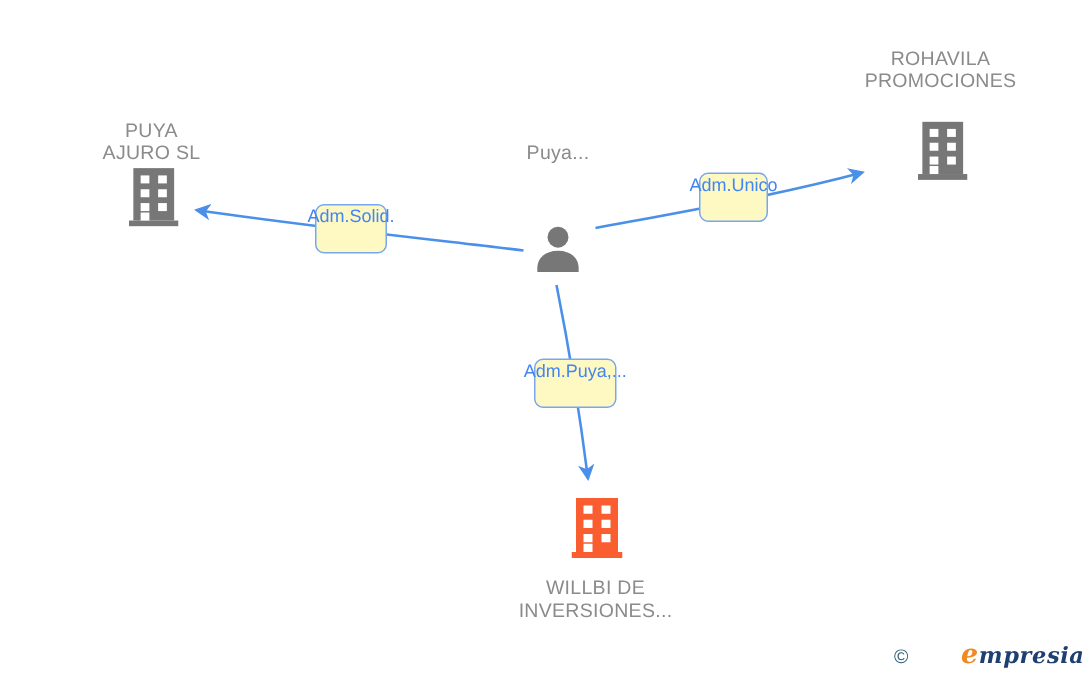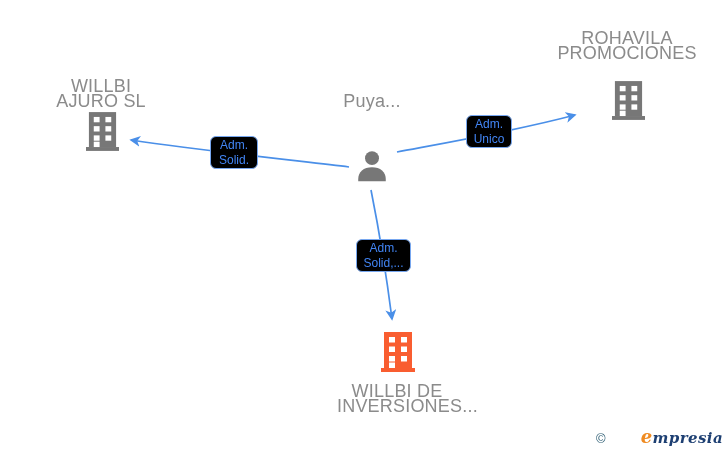--- a/index.html
+++ b/index.html
@@ -5,30 +5,30 @@
   html,body{margin:0;padding:0;background:#fff;}
   .canvas{
     position:relative;width:728px;height:450px;background:#fff;overflow:hidden;
     font-family:"Liberation Sans", sans-serif;
   }
   svg.edges{position:absolute;left:0;top:0;width:728px;height:450px;}
   .edge{stroke:var(--edge-blue,#4a8fe8);stroke-width:1.7;fill:none;}
   .arrowhead-path{fill:var(--edge-blue,#4a8fe8);}
   .node-label{
     position:absolute;text-align:center;color:var(--node-text-gray,#8b8b8b);
-    font-size:18px;line-height:15px;letter-spacing:0.2px;cursor:pointer;
+    font-size:13px;line-height:15px;letter-spacing:0.2px;cursor:pointer;
   }
   .icon{position:absolute;}
   .gray-fill{fill:var(--icon-gray,#777777);}
   .orange-fill{fill:var(--company-accent-orange,#f95d30);}
   .edge-label{
-    position:absolute;box-sizing:border-box;background:#000000;
+    position:absolute;box-sizing:border-box;background:#fef9c3;
     border:1.5px solid var(--edge-label-border,#77a7f0);border-radius:6px;
     color:var(--edge-label-text,#4285f4);font-size:12px;line-height:15px;
-    text-align:center;display:flex;flex-direction:column;justify-content:center;
+    text-align:center;display:flex;flex-direction:row;justify-content:center;
     cursor:pointer;
   }
   .lbl-solid{left:210px;top:136px;width:48px;height:33px;}
   .lbl-unico{left:466px;top:115px;width:46px;height:33px;}
   .lbl-unico2{left:356px;top:239px;width:55px;height:33px;}
   .watermark{
     position:absolute;right:5px;bottom:3px;display:flex;align-items:baseline;gap:4px;
     cursor:pointer;
   }
   .watermark .copy{font-size:13px;color:#2e5e74;}
@@ -48,21 +48,21 @@
       <marker id="arrowhead" viewBox="0 0 10 10" refX="8.5" refY="5" markerWidth="11" markerHeight="11" orient="auto-start-reverse" markerUnits="userSpaceOnUse">
         <path class="arrowhead-path" d="M0,0 L10,5 L0,10 L2.8,5 Z"></path>
       </marker>
     </defs>
     <path class="edge" d="M 349 167 C 300 161, 205 151, 131 140" marker-end="url(#arrowhead)"></path>
     <path class="edge" d="M 397 152 C 445 143, 515 131, 575 115" marker-end="url(#arrowhead)"></path>
     <path class="edge" d="M 371 190 C 377 220, 386 272, 392 319" marker-end="url(#arrowhead)"></path>
   </svg>
 
   <div class="node-label" style="left:41px;top:79px;width:120px;">
-    <div>WILLBI</div>
+    <div>PUYA</div>
     <div>AJURO SL</div>
   </div>
   <svg class="icon" style="left:86px;top:112px;" width="33" height="39" viewBox="0 0 34 40">
     <rect class="gray-fill" x="3" y="0" width="28" height="36"></rect>
     <rect class="gray-fill" x="0" y="36" width="34" height="4"></rect>
     <g fill="#ffffff">
       <rect x="8" y="5" width="6" height="5.5"></rect>
       <rect x="20" y="5" width="6" height="5.5"></rect>
       <rect x="8" y="14.5" width="6" height="5.5"></rect>
       <rect x="20" y="14.5" width="6" height="5.5"></rect>
@@ -119,21 +119,21 @@
   <div class="edge-label lbl-solid">
     <div>Adm.</div>
     <div>Solid.</div>
   </div>
   <div class="edge-label lbl-unico">
     <div>Adm.</div>
     <div>Unico</div>
   </div>
   <div class="edge-label lbl-unico2">
     <div>Adm.</div>
-    <div>Solid,...</div>
+    <div>Puya,...</div>
   </div>
 
   <div class="watermark">
     <span class="copy">©</span>
     <span class="brand"><span class="e">e</span><span>mpresia</span></span>
   </div>
 
 </div>
 
 </body></html>

